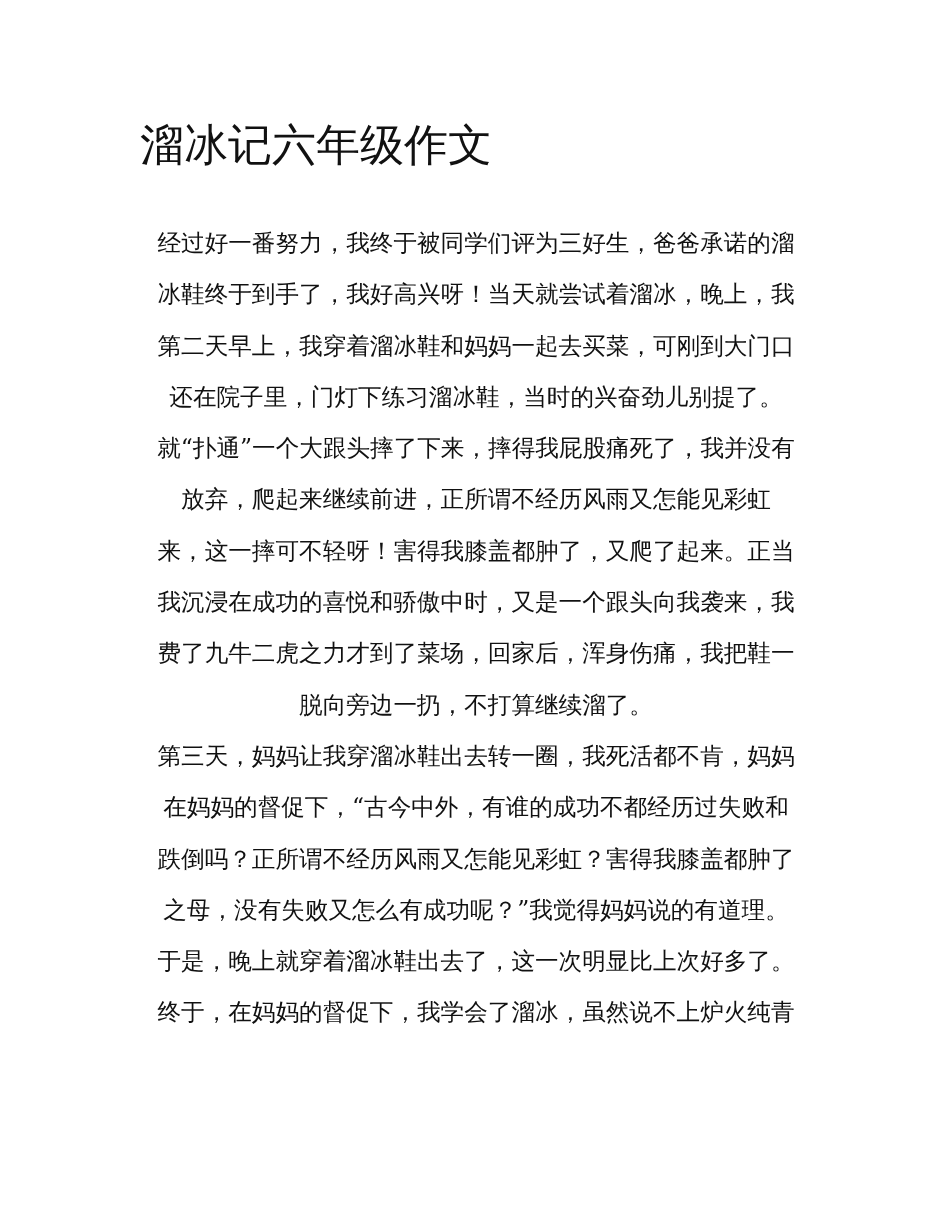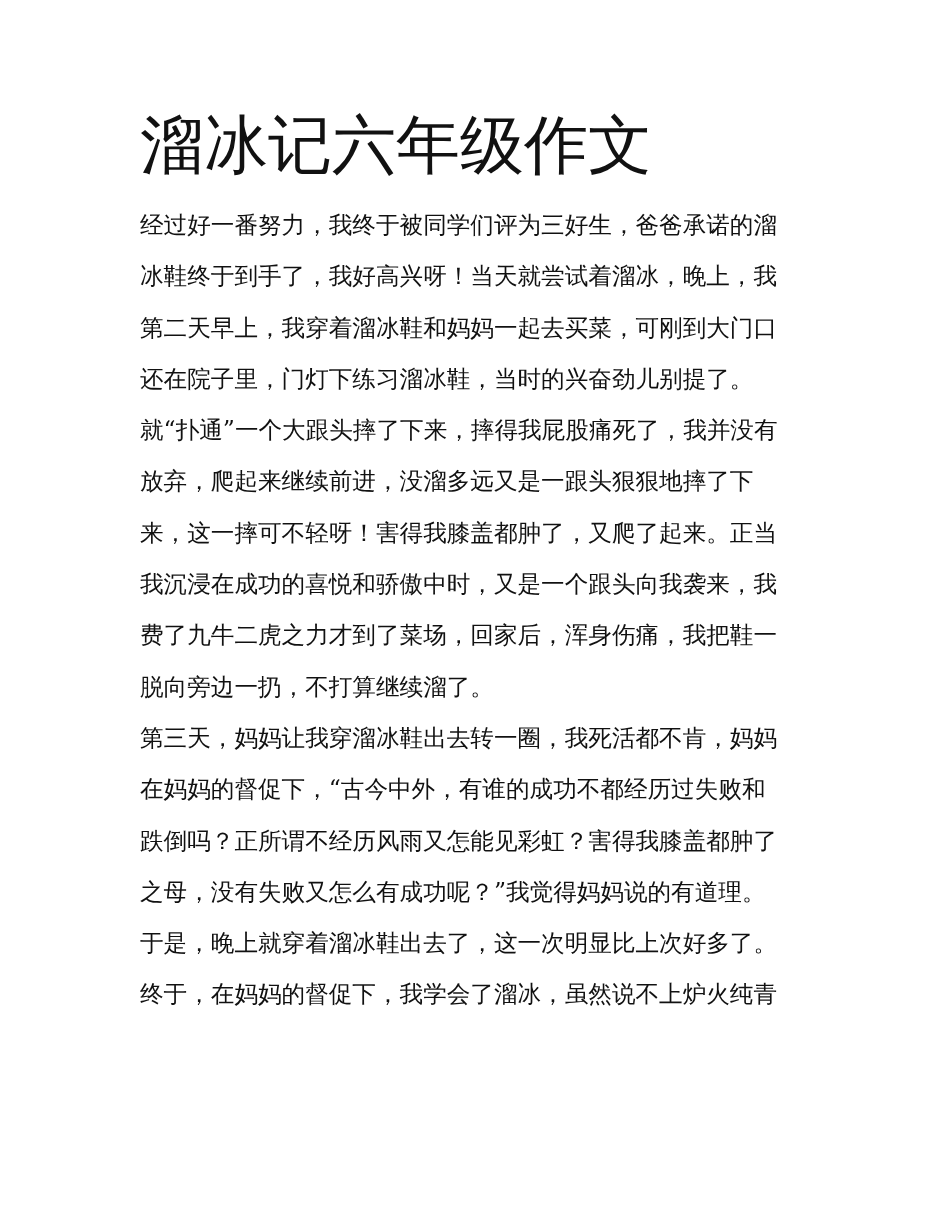--- a/index.html
+++ b/index.html
@@ -1,40 +1,40 @@
 <!DOCTYPE html>
 <html><head>
   <meta charset="utf-8">
   <style>
     html, body { margin: 0; padding: 0; background: #ffffff; }
     body { width: 950px; height: 1229px; position: relative; overflow: hidden; }
     .page { position: absolute; left: 140px; top: 112px; width: 672px; color: #111; }
     .title {
       font-family: "DejaVu Serif", "Liberation Serif", serif;
-      font-size: 64px; line-height: 66px; margin: 0 0 22px 0; font-weight: normal;
+      font-size: 44px; line-height: 66px; margin: 0 0 40px 0; font-weight: normal;
       letter-spacing: 0px; white-space: nowrap;
     }
     .line {
       font-family: "DejaVu Serif", "Liberation Serif", serif;
       font-size: 23.6px; line-height: 51.3px; height: 51.3px;
-      white-space: nowrap; margin: 0;
+      white-space: nowrap; margin: 0; text-align: center;
     }
   </style>
 </head>
 <body>
 
 <div class="page">
   <h1 class="title">溜冰记六年级作文</h1>
   <div>
     <p class="line">经过好一番努力，我终于被同学们评为三好生，爸爸承诺的溜</p>
     <p class="line">冰鞋终于到手了，我好高兴呀！当天就尝试着溜冰，晚上，我</p>
     <p class="line">第二天早上，我穿着溜冰鞋和妈妈一起去买菜，可刚到大门口</p>
     <p class="line">还在院子里，门灯下练习溜冰鞋，当时的兴奋劲儿别提了。</p>
     <p class="line">就“扑通”一个大跟头摔了下来，摔得我屁股痛死了，我并没有</p>
-    <p class="line">放弃，爬起来继续前进，没溜多远又是一跟头狠狠地摔了下</p>
+    <p class="line">放弃，爬起来继续前进，正所谓不经历风雨又怎能见彩虹</p>
     <p class="line">来，这一摔可不轻呀！害得我膝盖都肿了，又爬了起来。正当</p>
     <p class="line">我沉浸在成功的喜悦和骄傲中时，又是一个跟头向我袭来，我</p>
     <p class="line">费了九牛二虎之力才到了菜场，回家后，浑身伤痛，我把鞋一</p>
     <p class="line">脱向旁边一扔，不打算继续溜了。</p>
     <p class="line">第三天，妈妈让我穿溜冰鞋出去转一圈，我死活都不肯，妈妈</p>
     <p class="line">在妈妈的督促下，“古今中外，有谁的成功不都经历过失败和</p>
     <p class="line">跌倒吗？正所谓不经历风雨又怎能见彩虹？害得我膝盖都肿了</p>
     <p class="line">之母，没有失败又怎么有成功呢？”我觉得妈妈说的有道理。</p>
     <p class="line">于是，晚上就穿着溜冰鞋出去了，这一次明显比上次好多了。</p>
     <p class="line">终于，在妈妈的督促下，我学会了溜冰，虽然说不上炉火纯青</p>

